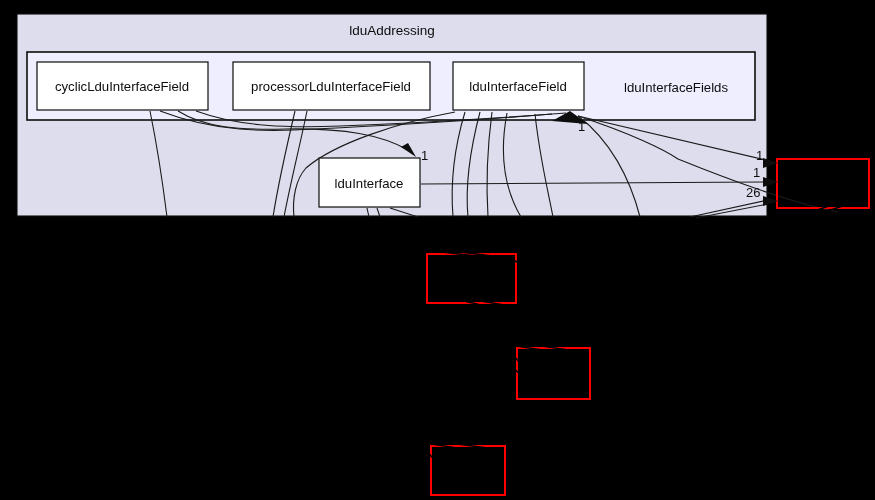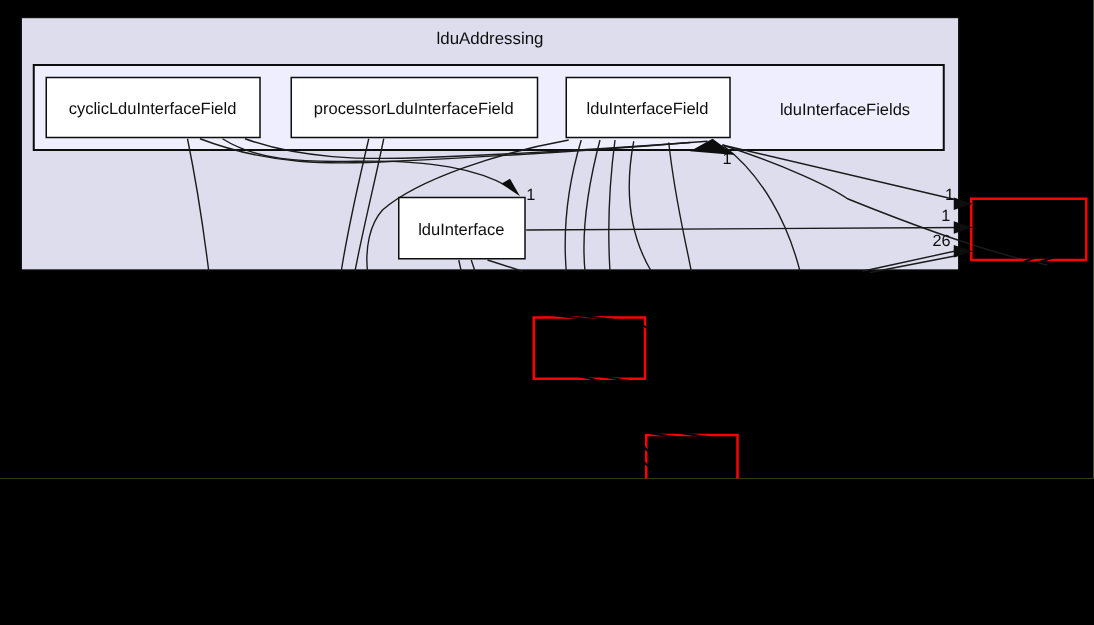--- a/index.html
+++ b/index.html
@@ -3,22 +3,22 @@
 <meta charset="utf-8">
 <style>
   html, body {
     margin: 0;
     padding: 0;
     background: #000000;
   }
   .stage {
     position: relative;
     width: 875px;
-    height: 383px;
-    background: #bef264;
+    height: 500px;
+    background: #15803d;
     overflow: hidden;
     font-family: "Liberation Sans", "DejaVu Sans", sans-serif;
     text-decoration: underline;
   }
   svg text {
     font-family: "Liberation Sans", "DejaVu Sans", sans-serif;
     fill: #0d0d0d;
   }
   .cluster-title { font-size: 13.5px; }
   .node-label    { font-size: 13.2px; }

